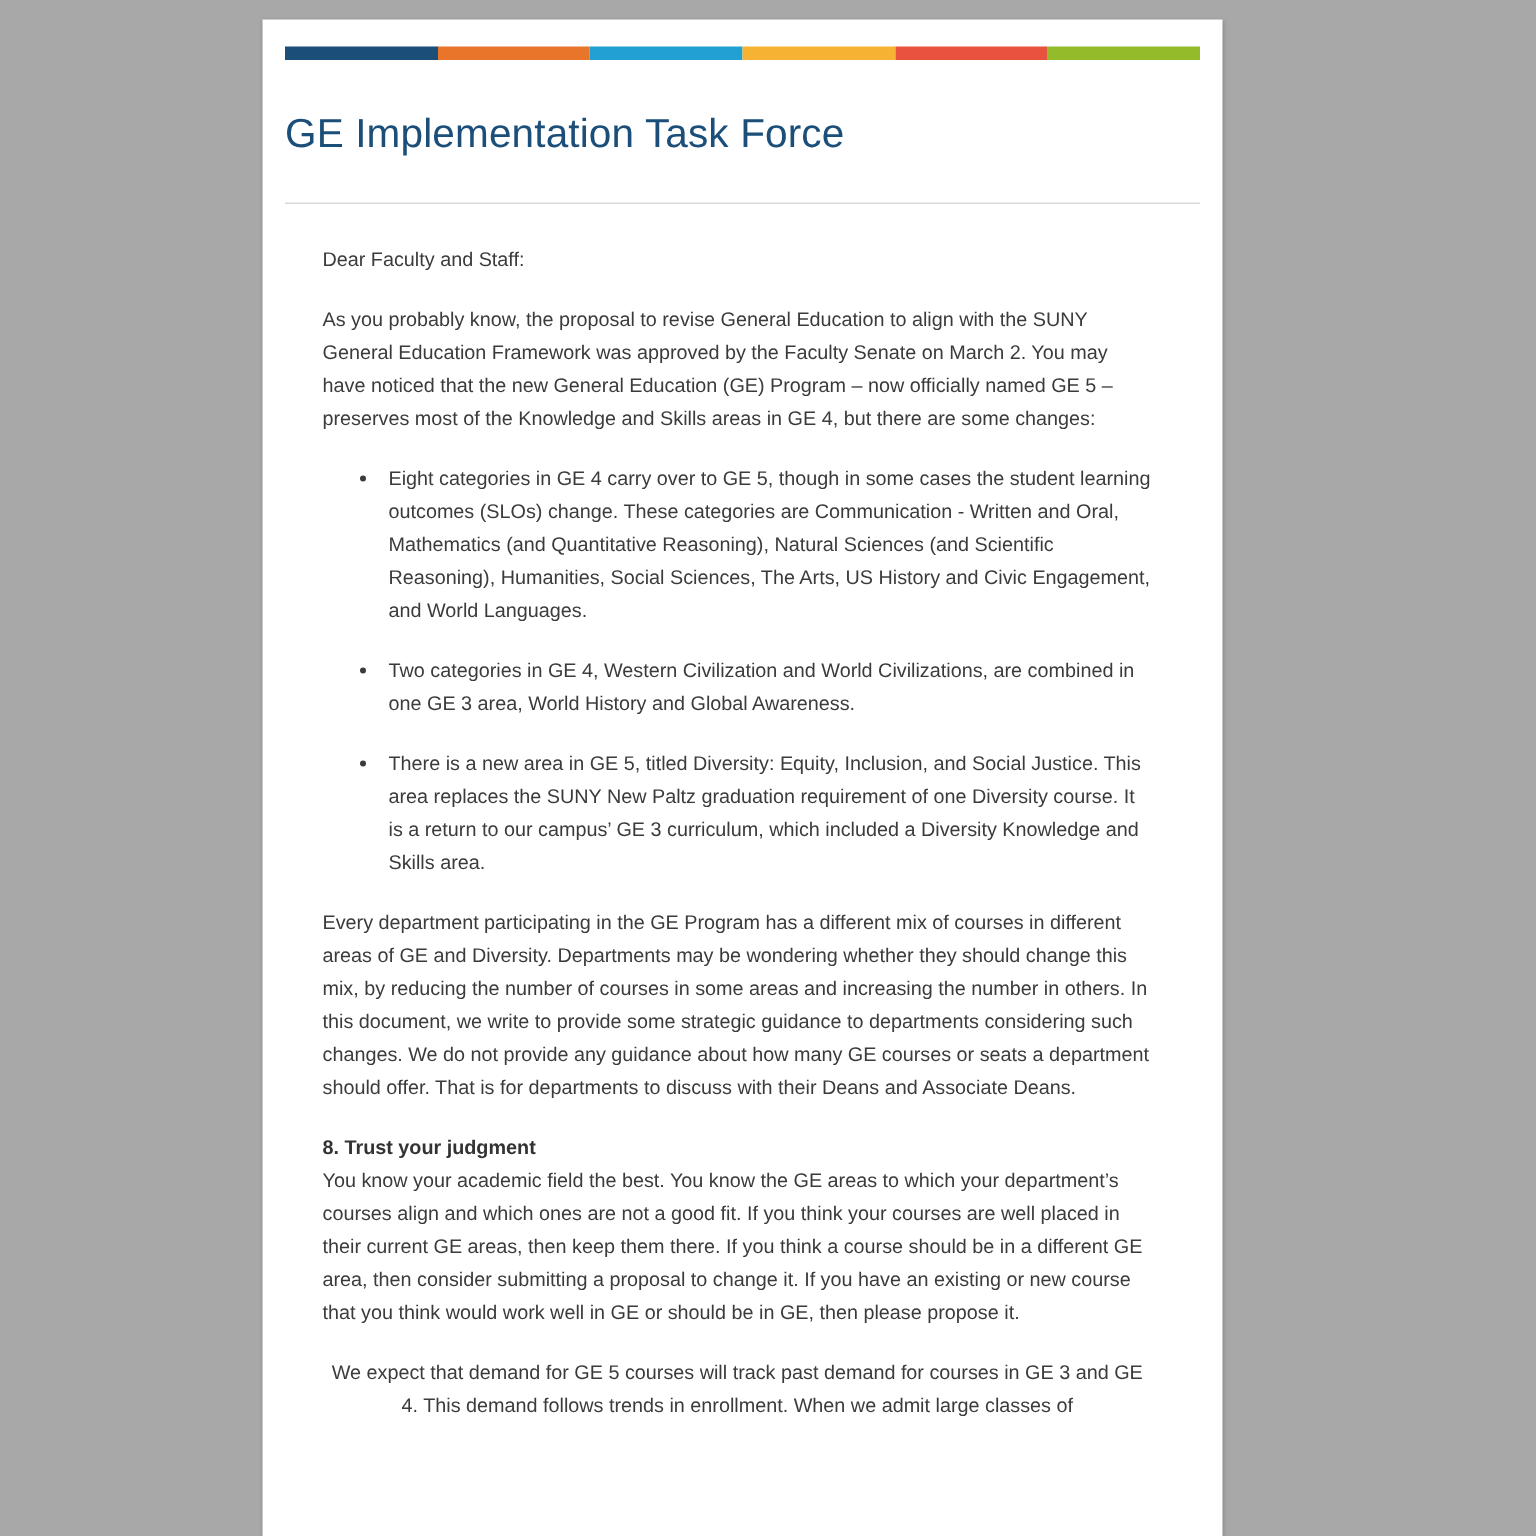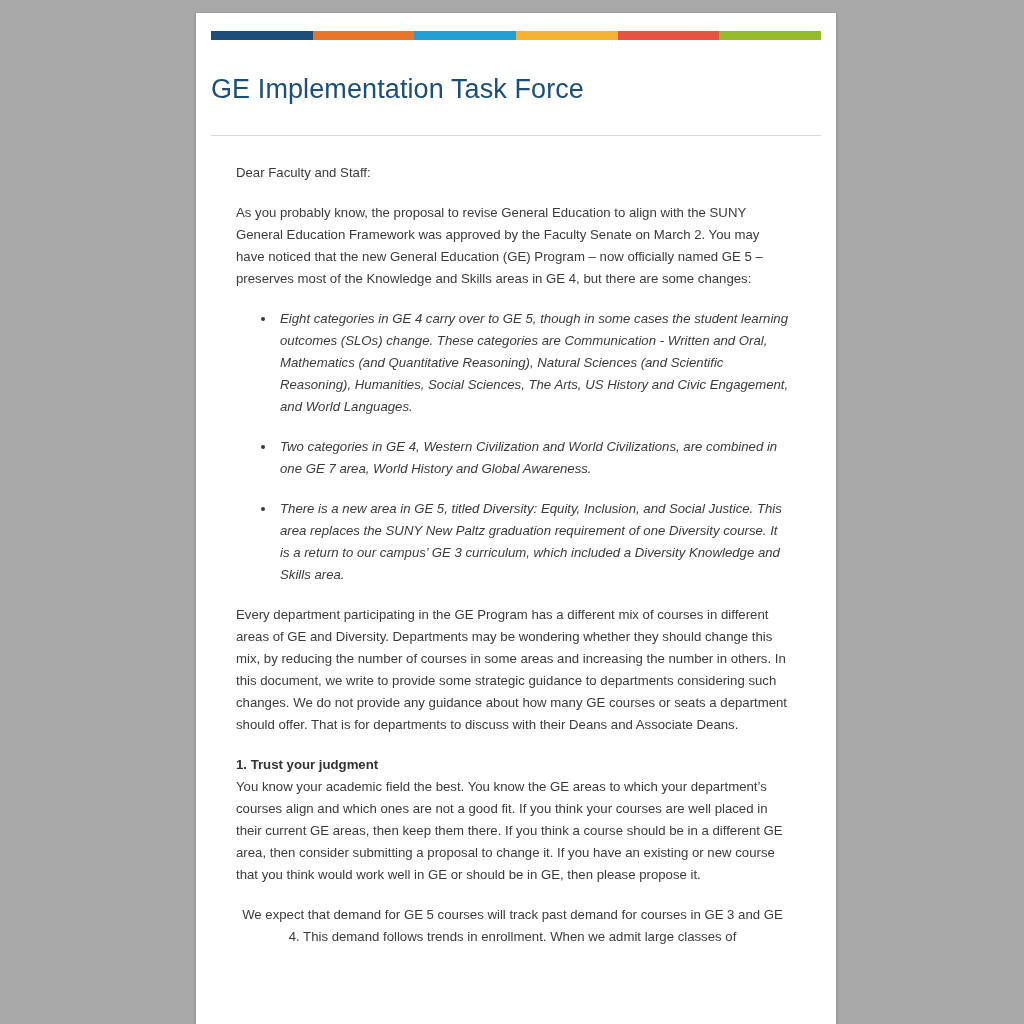--- a/index.html
+++ b/index.html
@@ -6,21 +6,21 @@
     margin: 0;
     padding: 0;
     background: #a8a8a8;
     width: 1024px;
     height: 1024px;
     overflow: hidden;
     font-family: "Liberation Sans", sans-serif;
   }
   .page {
     position: absolute;
-    left: 196px;
+    left: 175px;
     top: 13px;
     width: 640px;
     min-height: 1011px;
     background: #ffffff;
     box-shadow: 0 1px 3px rgba(0,0,0,0.25);
   }
   .colorbar {
     display: flex;
     margin: 18px 15px 0 15px;
     height: 9px;
@@ -51,21 +51,20 @@
     margin: 0 0 18px 0;
   }
   .body p.tight { margin-bottom: 0; text-align: center; }
   ul {
     margin: 18px 0 18px 0;
     padding-left: 40px;
   }
   ul li {
     margin-bottom: 18px;
     padding-left: 4px;
-    font-style: italic;
   }
   ul li:last-child { margin-bottom: 14px; }
   h3.sect {
     font-size: 13.2px;
     font-weight: bold;
     color: #333;
     margin: 18px 0 0 0;
     line-height: 22px;
   }
 </style>
@@ -88,26 +87,26 @@
   <div class="rule"></div>
 
   <div class="body">
 
     <p>Dear Faculty and Staff:</p>
 
     <p>As you probably know, the proposal to revise General Education to align with the SUNY General Education Framework was approved by the Faculty Senate on March 2. You may have noticed that the new General Education (GE) Program – now officially named GE 5 – preserves most of the Knowledge and Skills areas in GE 4, but there are some changes:</p>
 
     <ul>
       <li>Eight categories in GE 4 carry over to GE 5, though in some cases the student learning outcomes (SLOs) change. These categories are Communication - Written and Oral, Mathematics (and Quantitative Reasoning), Natural Sciences (and Scientific Reasoning), Humanities, Social Sciences, The Arts, US History and Civic Engagement, and World Languages.</li>
-      <li>Two categories in GE 4, Western Civilization and World Civilizations, are combined in one GE 7 area, World History and Global Awareness.</li>
+      <li>Two categories in GE 4, Western Civilization and World Civilizations, are combined in one GE 3 area, World History and Global Awareness.</li>
       <li>There is a new area in GE 5, titled Diversity: Equity, Inclusion, and Social Justice. This area replaces the SUNY New Paltz graduation requirement of one Diversity course. It is a return to our campus’ GE 3 curriculum, which included a Diversity Knowledge and Skills area.</li>
     </ul>
 
     <p>Every department participating in the GE Program has a different mix of courses in different areas of GE and Diversity. Departments may be wondering whether they should change this mix, by reducing the number of courses in some areas and increasing the number in others. In this document, we write to provide some strategic guidance to departments considering such changes. We do not provide any guidance about how many GE courses or seats a department should offer. That is for departments to discuss with their Deans and Associate Deans.</p>
 
-    <h3 class="sect">1. Trust your judgment</h3>
+    <h3 class="sect">8. Trust your judgment</h3>
     <p>You know your academic field the best. You know the GE areas to which your department’s courses align and which ones are not a good fit. If you think your courses are well placed in their current GE areas, then keep them there. If you think a course should be in a different GE area, then consider submitting a proposal to change it. If you have an existing or new course that you think would work well in GE or should be in GE, then please propose it.</p>
 
     <p class="tight">We expect that demand for GE 5 courses will track past demand for courses in GE 3 and GE 4. This demand follows trends in enrollment. When we admit large classes of</p>
 
   </div>
 
 </div>
 
 </body></html>

